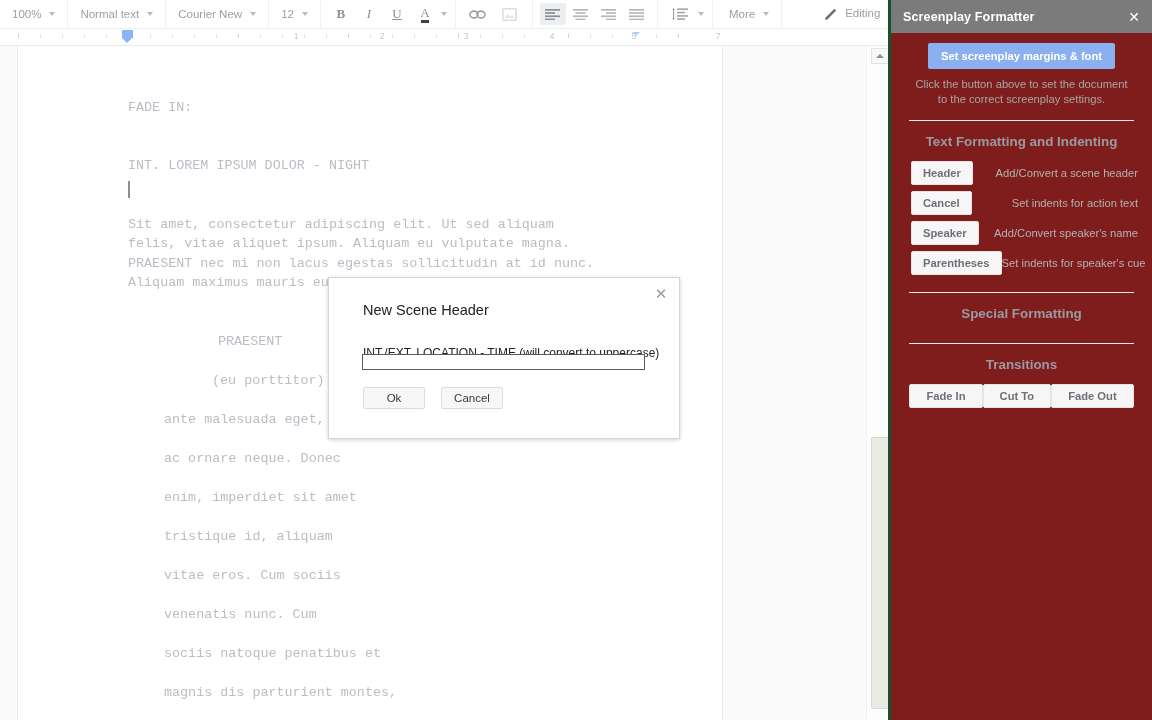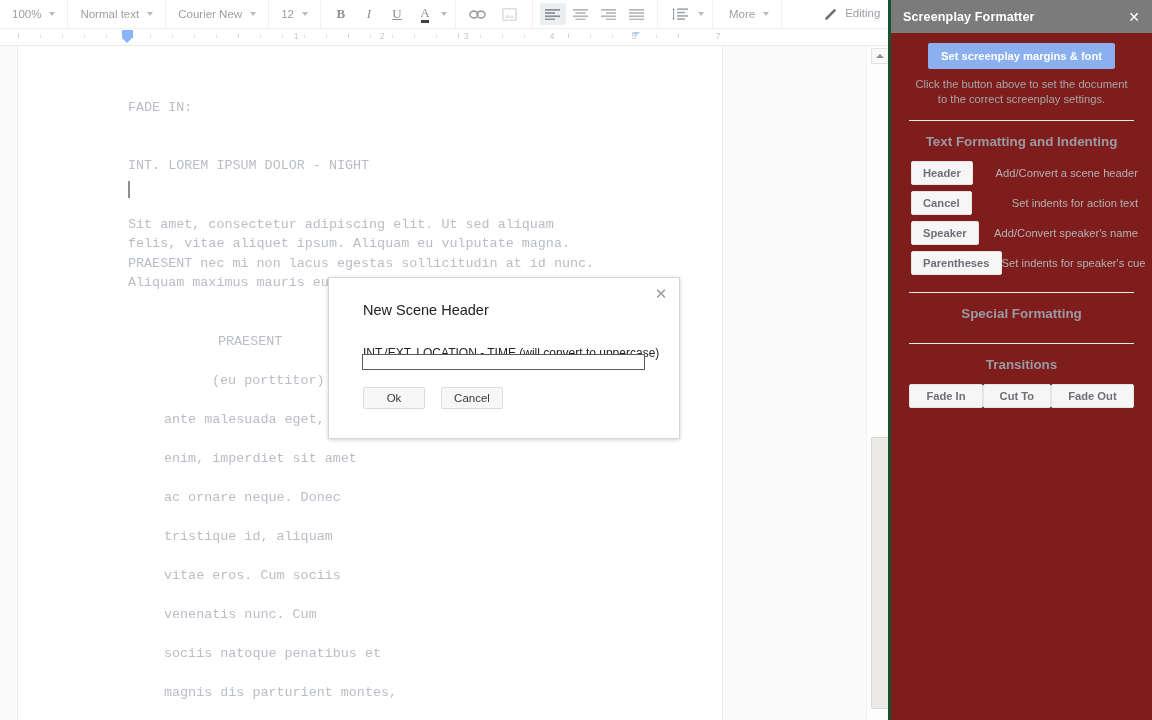--- a/index.html
+++ b/index.html
@@ -355,22 +355,22 @@
 <span>INT. LOREM IPSUM DOLOR - NIGHT</span>
 <span class="blank"></span>
 <span>Sit amet, consectetur adipiscing elit. Ut sed aliquam</span>
 <span>felis, vitae aliquet ipsum. Aliquam eu vulputate magna.</span>
 <span>PRAESENT nec mi non lacus egestas sollicitudin at id nunc.</span>
 <span>Aliquam maximus mauris eu massa vehicula.</span>
 <span class="blank"></span>
 <span class="ind1">PRAESENT</span>
 <span class="ind3">(eu porttitor)</span>
 <span class="ind4">ante malesuada eget,</span>
+<span class="ind4">ac ornare neque. Donec</span>
 <span class="ind4">enim, imperdiet sit amet</span>
-<span class="ind4">ac ornare neque. Donec</span>
 <span class="ind4">tristique id, aliquam</span>
 <span class="ind4">vitae eros. Cum sociis</span>
 <span class="ind4">venenatis nunc. Cum</span>
 <span class="ind4">sociis natoque penatibus et</span>
 <span class="ind4">magnis dis parturient montes,</span>
 
 
 
 
 

